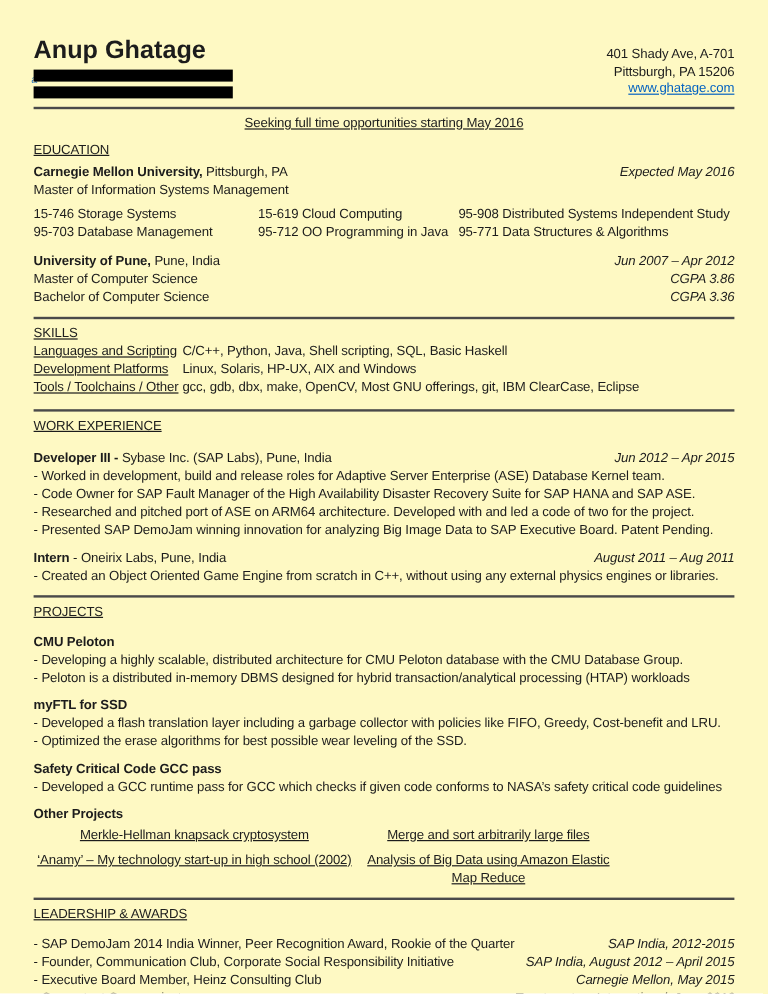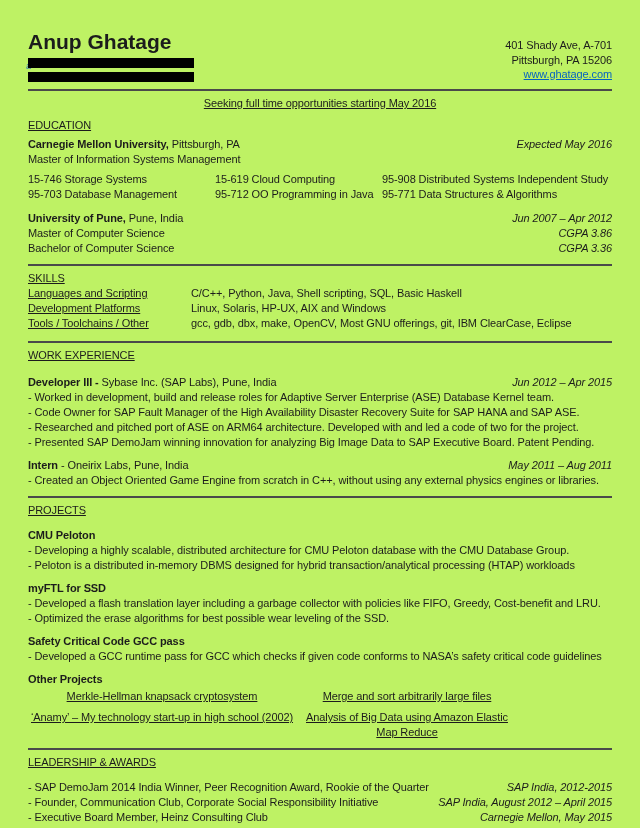--- a/index.html
+++ b/index.html
@@ -3,40 +3,40 @@
 <meta charset="utf-8">
 <style>
   * { box-sizing: border-box; }
   html, body { margin: 0; padding: 0; background: #ffffff; }
   .page {
     width: 640px; height: 828px; overflow: hidden;
     padding: 30px 28px 0 28px;
     font-family: "Liberation Sans", sans-serif;
     font-size: 11px; line-height: 15px; color: #1c1c1c;
     letter-spacing: -0.1px;
-    background: #bef264;
+    background: #fef9c3;
   }
   .header-flex { display: flex; justify-content: space-between; align-items: flex-start; }
   .name { font-size: 21px; font-weight: bold; line-height: 23px; letter-spacing: 0; margin: 0; }
   .bars { margin-top: 5px; position: relative; }
   .peek { position: absolute; left: -2px; top: 1px; color: #2e74b5; font-size: 9px; z-index: 0; }
   .bar { position: relative; z-index: 1; width: 166px; height: 10px; background: #000; margin-top: 4px; }
   .addr { text-align: right; line-height: 14.5px; padding-top: 8px; }
   a.link { color: #0563c1; text-decoration: underline; cursor: pointer; }
   .rule { border: none; border-top: 2px solid #4a4a4a; margin: 6px 0 5px 0; }
   .rule.thick { border-top-width: 2.5px; margin-top: 7px; }
   .objective { text-align: center; margin-bottom: 3px; text-decoration: underline; }
   .sec-head { font-weight: normal; text-decoration: underline; margin-top: 7px; }
   .rowb { display: flex; justify-content: space-between; gap: 20px; }
   .it { font-style: italic; white-space: nowrap; margin-left: 10px; }
   .b { font-weight: bold; }
   .mt4 { margin-top: 4px; } .mt8 { margin-top: 8px; } .mt10 { margin-top: 10px; } .mt12 { margin-top: 12px; }
   .courses { display: grid; grid-template-columns: 187px 167px 1fr; margin: 5px 0 9px 0; }
   .skill-row { display: flex; }
-  .skill-label { width: 163px; flex-shrink: 0; text-decoration: underline; }
+  .skill-label { width: 124px; flex-shrink: 0; text-decoration: underline; }
   .other-grid { display: grid; grid-template-columns: 268px 1fr; padding-right: 94px; text-align: center; margin-top: 2px; text-decoration: underline; }
   .other-grid .cell { padding-top: 0; }
   .other-row2 { margin-top: 6px; }
 </style>
 </head>
 <body>
 
 <div class="page">
 
   <div class="header-flex">
@@ -116,21 +116,21 @@
     </div>
     <div>- Worked in development, build and release roles for Adaptive Server Enterprise (ASE) Database Kernel team.</div>
     <div>- Code Owner for SAP Fault Manager of the High Availability Disaster Recovery Suite for SAP HANA and SAP ASE.</div>
     <div>- Researched and pitched port of ASE on ARM64 architecture. Developed with and led a code of two for the project.</div>
     <div>- Presented SAP DemoJam winning innovation for analyzing Big Image Data to SAP Executive Board. Patent Pending.</div>
   </div>
 
   <div class="mt8">
     <div class="rowb">
       <div><span class="b">Intern</span><span> - Oneirix Labs, Pune, India</span></div>
-      <div class="it">May 2011 – Aug 2011</div>
+      <div class="it">August 2011 – Aug 2011</div>
     </div>
     <div>- Created an Object Oriented Game Engine from scratch in C++, without using any external physics engines or libraries.</div>
   </div>
 
   <hr class="rule mt8">
 
   <div class="sec-head" style="margin-top:2px">PROJECTS</div>
 
   <div class="mt10">
     <div class="b">CMU Peloton</div>

